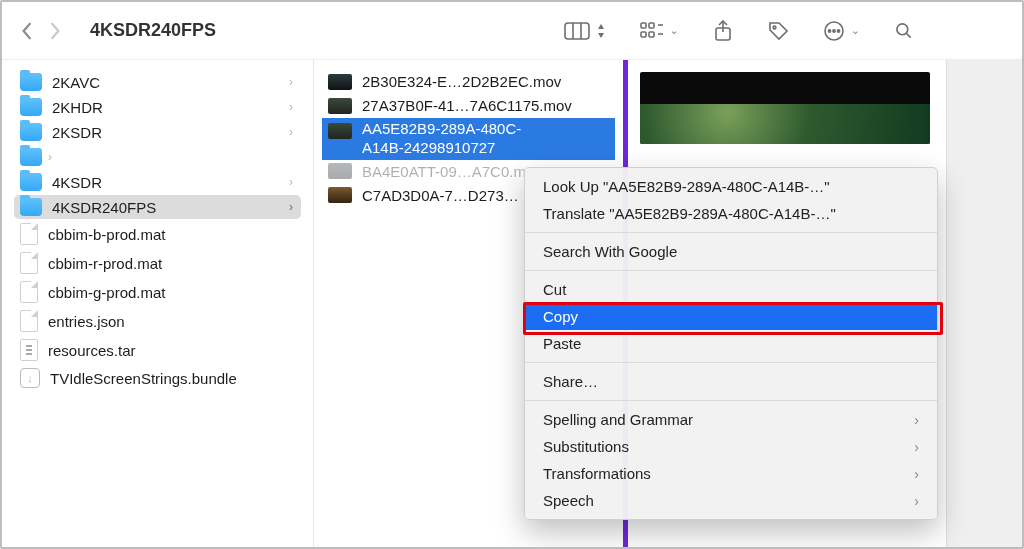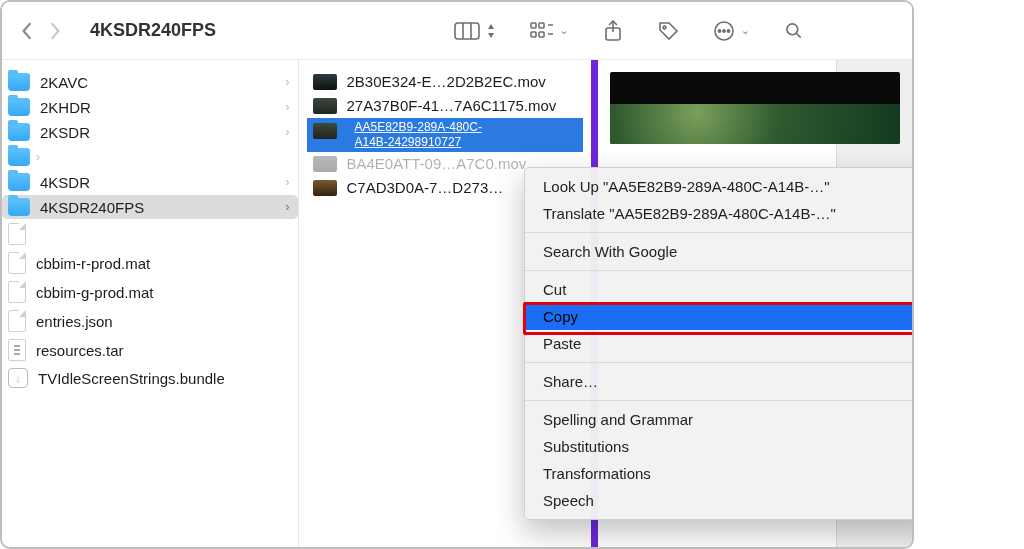--- a/index.html
+++ b/index.html
@@ -8,24 +8,24 @@
     font-size: 14px;
     color: #1d1d1f;
     background: #fff;
     width: 1024px;
     height: 549px;
     overflow: hidden;
     position: relative;
   }
 
   .outer {
-    width: 914px;
+    width: 1024px;
     height: 549px;
     border: 2px solid #bdbdbd;
-    border-radius: 10px;
+    border-radius: 2px;
     overflow: hidden;
     position: relative;
     background: #fff;
   }
 
   
   .right-strip {
     position: absolute;
     top: 0;
     right: 0;
@@ -66,25 +66,25 @@
   .cols {
     display: flex;
     height: calc(100% - 58px);
     position: relative;
     z-index: 1;
   }
 
   .col1 {
     width: 312px;
     border-right: 1px solid #e6e6e6;
-    padding: 10px 0;
+    padding: 10px 12px;
   }
   .col2 {
     width: 314px;
-    border-right: 7px solid #6d28d9;
+    border-right: 5px solid #6d28d9;
     padding: 10px 8px;
   }
   .col3 {
     flex: 1;
     padding: 10px 12px;
   }
 
   .row {
     display: flex;
     align-items: center;
@@ -169,21 +169,21 @@
   
   .row.blue-sel {
     background: #2a7ae2;
     color: #fff;
     border-radius: 0;
     padding: 2px 8px 2px 6px;
     align-items: flex-start;
     margin-bottom: 0;
   }
   .row.blue-sel .mov-ico { margin-top: 3px; }
-  .row.blue-sel .twoline { margin-left: 18px; font-size: 12px; line-height: 1.25; text-decoration: underline; text-decoration-color: rgba(255,255,255,0.9); }
+  .row.blue-sel .twoline { margin-left: 10px; font-size: 15px; line-height: 1.25; text-decoration-color: rgba(255,255,255,0.9); }
 
   
   .preview-box {
     width: 290px; height: 72px;
     background: #0a0a0a;
     border-radius: 2px;
     overflow: hidden;
     position: relative;
     margin-top: 2px;
   }
@@ -209,21 +209,21 @@
     padding: 5px 18px;
     font-size: 15px;
     color: #222;
     display: flex;
     align-items: center;
     justify-content: space-between;
     white-space: nowrap;
   }
   .ctx .sep { height: 1px; background: #dadada; margin: 5px 0; }
   .ctx .item .sub { color: #888; font-size: 14px; }
-  .ctx .item.active { background: #1b6ef3; color: #000000; }
+  .ctx .item.active { background: #1b6ef3; color: #ffffff; }
 
   .copy-frame {
     position: absolute;
     border: 3px solid #e3000f;
     border-radius: 2px;
     pointer-events: none;
     z-index: 60;
   }
 
   svg { display: block; }
@@ -338,20 +338,21 @@
           <span class="fname">4KSDR</span>
           <span class="chev">›</span>
         </div>
       <div class="row selected-grey">
           <span class="folder-ico"></span>
           <span class="fname">4KSDR240FPS</span>
           <span class="chev">›</span>
         </div>
       <div class="row">
           <span class="file-ico"></span>
+          <span class="fname">cbbim-b-prod.mat</span>
         </div>
       <div class="row">
           <span class="file-ico"></span>
           <span class="fname">cbbim-r-prod.mat</span>
         </div>
       <div class="row">
           <span class="file-ico"></span>
           <span class="fname">cbbim-g-prod.mat</span>
         </div>
       <div class="row">

